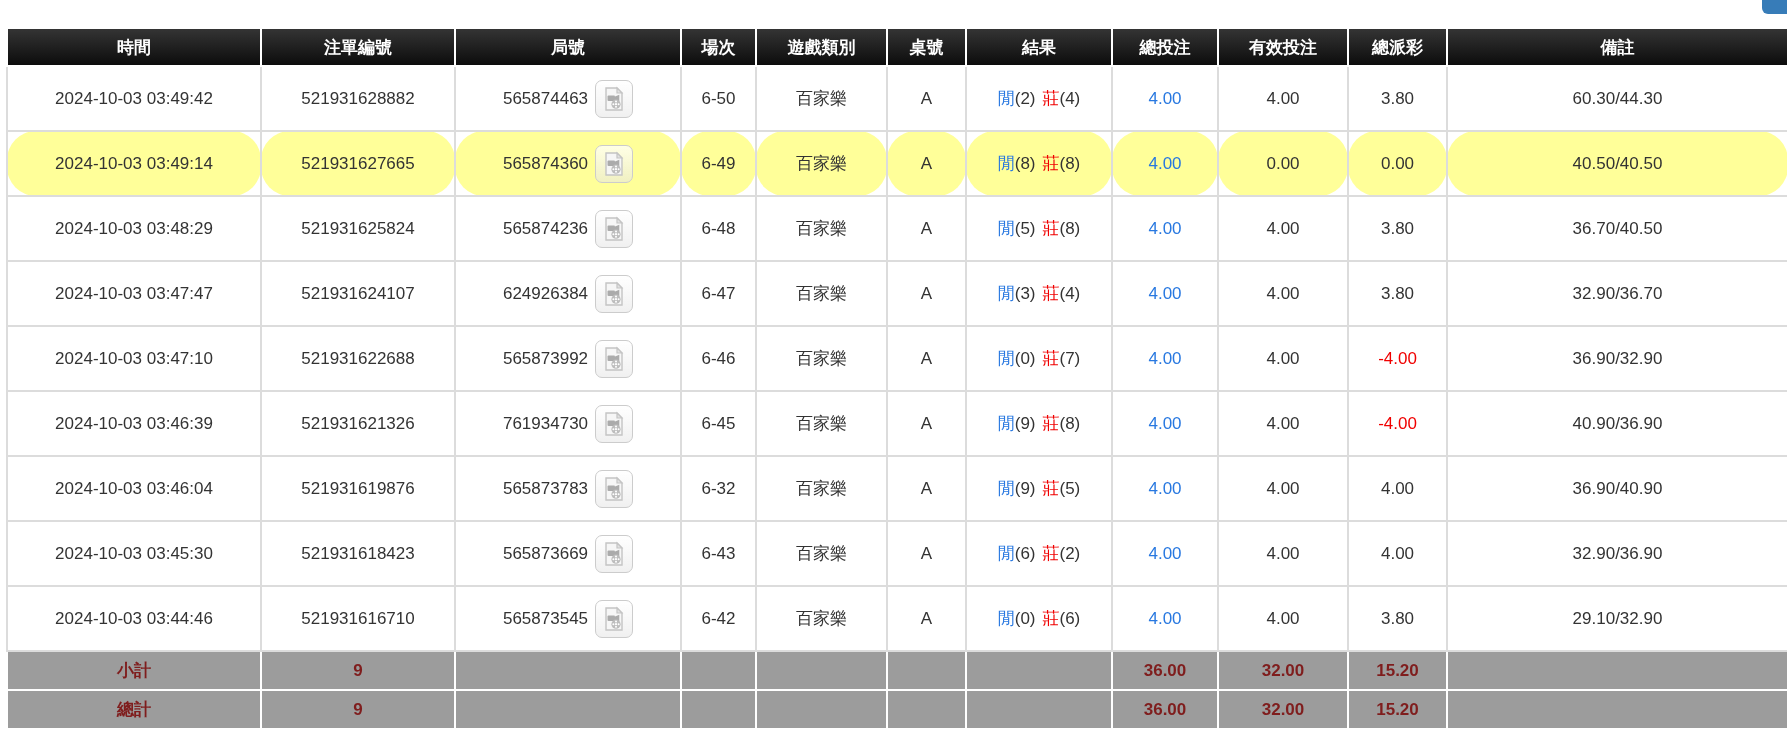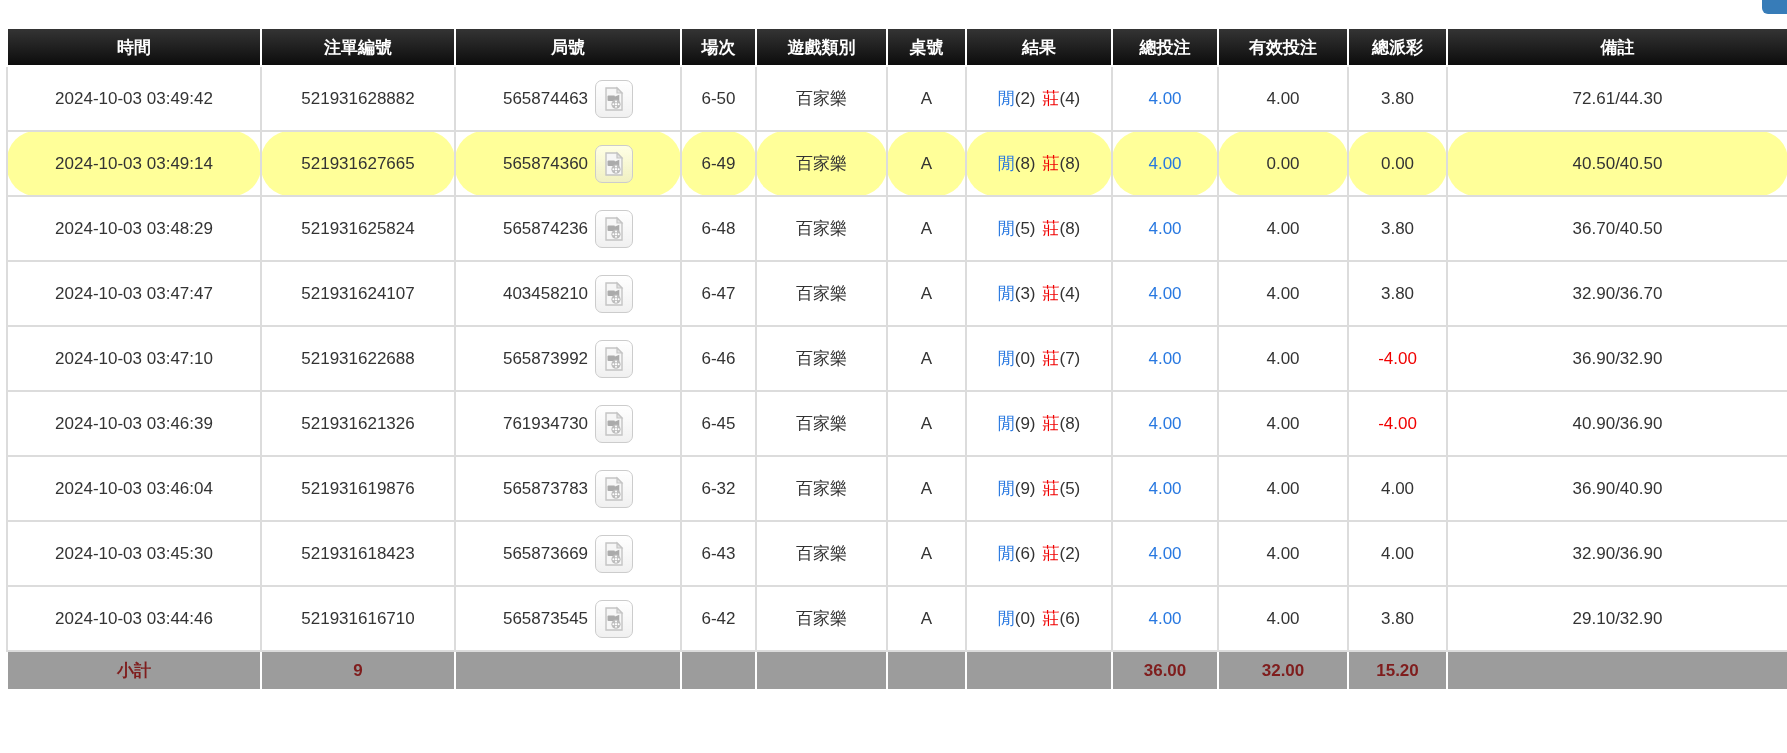--- a/index.html
+++ b/index.html
@@ -101,21 +101,21 @@
         </button>
       </span>
     </td>
     <td>6-50</td>
     <td>百家樂</td>
     <td>A</td>
     <td class="c-result"><span class="blue">閒</span><span>(2)</span><span class="red banker-gap">莊</span><span>(4)</span></td>
     <td class="blue">4.00</td>
     <td>4.00</td>
     <td class="c-payout">3.80</td>
-    <td>72.61/44.30</td>
+    <td>60.30/44.30</td>
   </tr>
       <tr class="body-row hl">
     <td class="c-time">2024-10-03 03:49:14</td>
     <td>521931627665</td>
     <td class="c-round">
       <span class="round-wrap">
         <span class="rnum">565874360</span>
         <button class="video-btn">
           <svg width="26" height="26" viewBox="0 0 26 26">
             <path d="M5 2 h11 l5 5 v17 h-16 z" fill="#f6f6f6" stroke="#c4c4c4" stroke-width="1.4"></path>
@@ -170,21 +170,21 @@
     <td class="blue">4.00</td>
     <td>4.00</td>
     <td class="c-payout">3.80</td>
     <td>36.70/40.50</td>
   </tr>
       <tr class="body-row">
     <td class="c-time">2024-10-03 03:47:47</td>
     <td>521931624107</td>
     <td class="c-round">
       <span class="round-wrap">
-        <span class="rnum">403458210</span>
+        <span class="rnum">624926384</span>
         <button class="video-btn">
           <svg width="26" height="26" viewBox="0 0 26 26">
             <path d="M5 2 h11 l5 5 v17 h-16 z" fill="#f6f6f6" stroke="#c4c4c4" stroke-width="1.4"></path>
             <path d="M16 2 l5 5 h-5 z" fill="#e2e2e2" stroke="#c4c4c4" stroke-width="1.2"></path>
             <rect x="6.5" y="9.5" width="7.5" height="5.5" rx="1" fill="#ababab"></rect>
             <path d="M14 10.6 l4.3 -1.8 v7 l-4.3 -1.8 z" fill="#ababab"></path>
             <circle cx="15" cy="18.2" r="4.6" fill="#bdbdbd"></circle>
             <circle cx="15" cy="18.2" r="1.1" fill="#ffffff"></circle>
             <circle cx="15" cy="15.6" r="1" fill="#ffffff"></circle>
             <circle cx="15" cy="20.8" r="1" fill="#ffffff"></circle>
@@ -366,14 +366,27 @@
     <td></td>
     <td></td>
     <td></td>
     <td></td>
     <td></td>
     <td>36.00</td>
     <td>32.00</td>
     <td>15.20</td>
     <td></td>
   </tr>
+      <tr>
+    <td>總計</td>
+    <td>9</td>
+    <td></td>
+    <td></td>
+    <td></td>
+    <td></td>
+    <td></td>
+    <td>36.00</td>
+    <td>32.00</td>
+    <td>15.20</td>
+    <td></td>
+  </tr>
     </tfoot>
 </table>
 
 </body></html>

